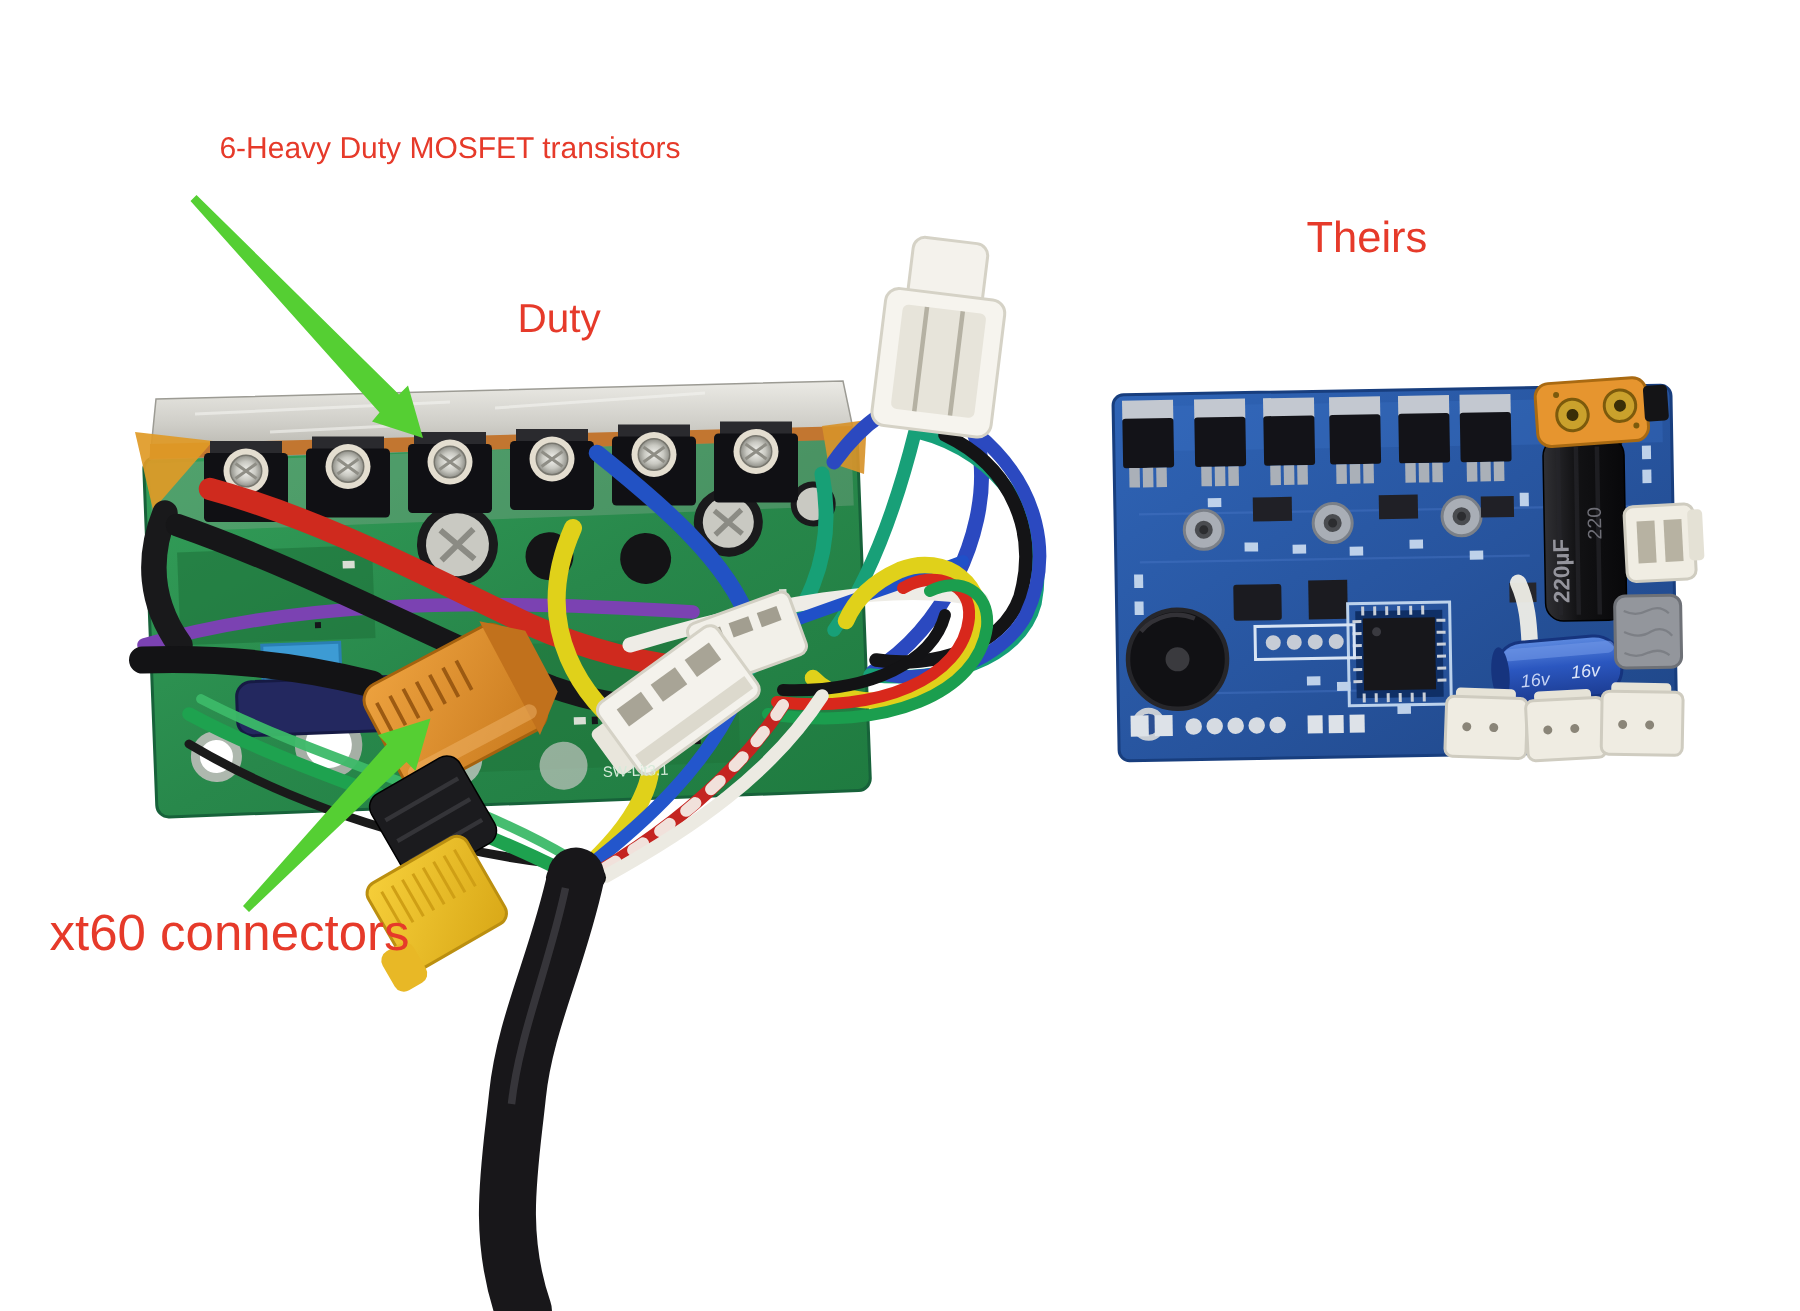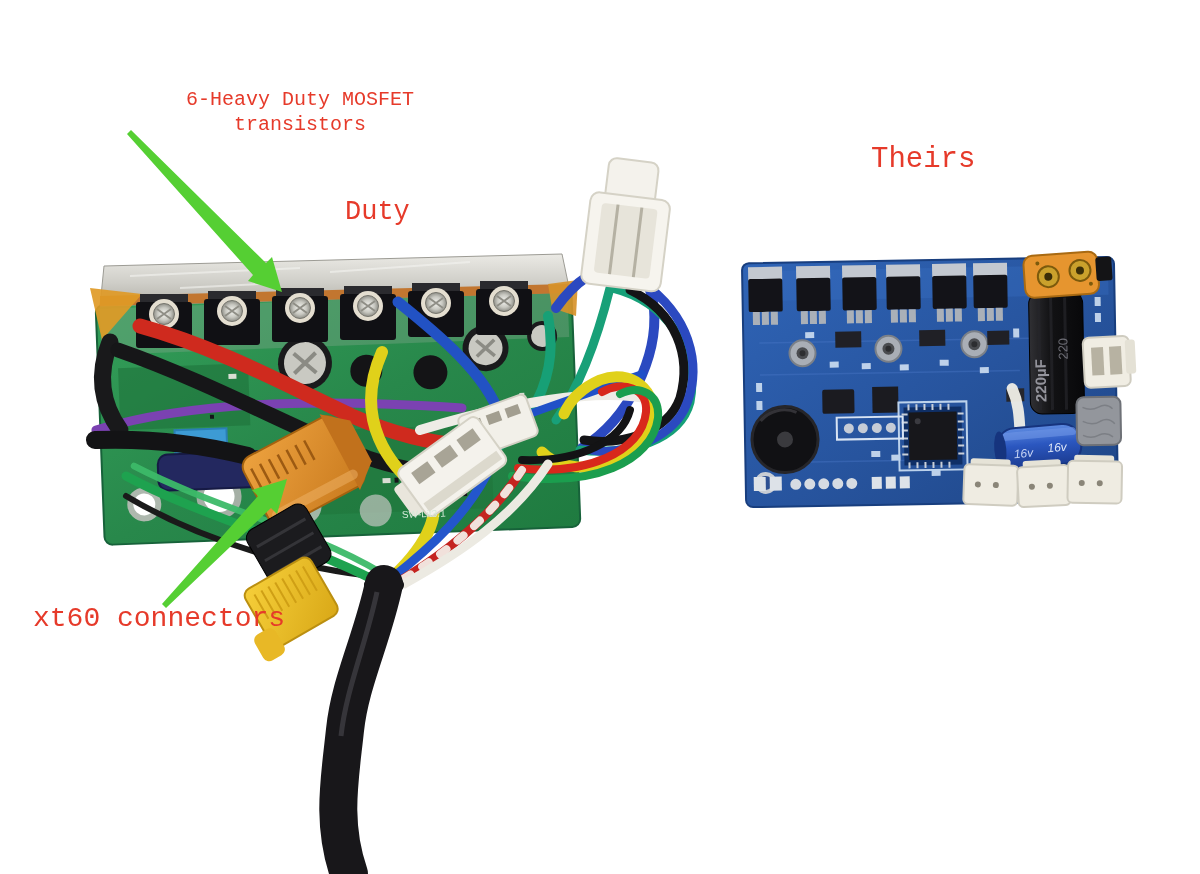--- a/index.html
+++ b/index.html
@@ -1,24 +1,24 @@
 <!DOCTYPE html>
 <html><head>
 <meta charset="utf-8">
 <style>
   html,body{margin:0;padding:0;background:#fff;}
   .stage{position:relative;width:1200px;height:874px;background:#ffffff;overflow:hidden;
          font-family:"Liberation Sans",sans-serif;}
   .scene{position:absolute;left:0;top:0;z-index:1;}
-  .ann{position:absolute;color:#e63a2a;z-index:5;white-space:nowrap;font-family:Liberation Mono, monospace;}
+  .ann{position:absolute;color:#e63a2a;z-index:5;white-space:nowrap;font-family:Liberation Sans, sans-serif;}
   .ann-note{left:120px;top:87px;width:360px;text-align:center;font-size:20px;line-height:25px;white-space:normal;}
   .ann-ours{left:345px;top:197px;font-size:27px;}
   .ann-theirs{left:871px;top:143px;font-size:29px;}
   .ann-max{left:793px;top:274px;font-size:29px;}
-  .ann-xt60{left:33px;top:603px;font-size:28px;}
+  .ann-xt60{left:33px;top:603px;font-size:34px;}
 </style>
 </head>
 <body>
 
 <div class="stage">
 
 <svg class="scene" width="1200" height="874" viewBox="0 0 1200 874">
   <defs>
     <linearGradient id="gHeat" x1="0" y1="0" x2="0" y2="1">
       <stop offset="0" stop-color="#ebeae5"></stop>

